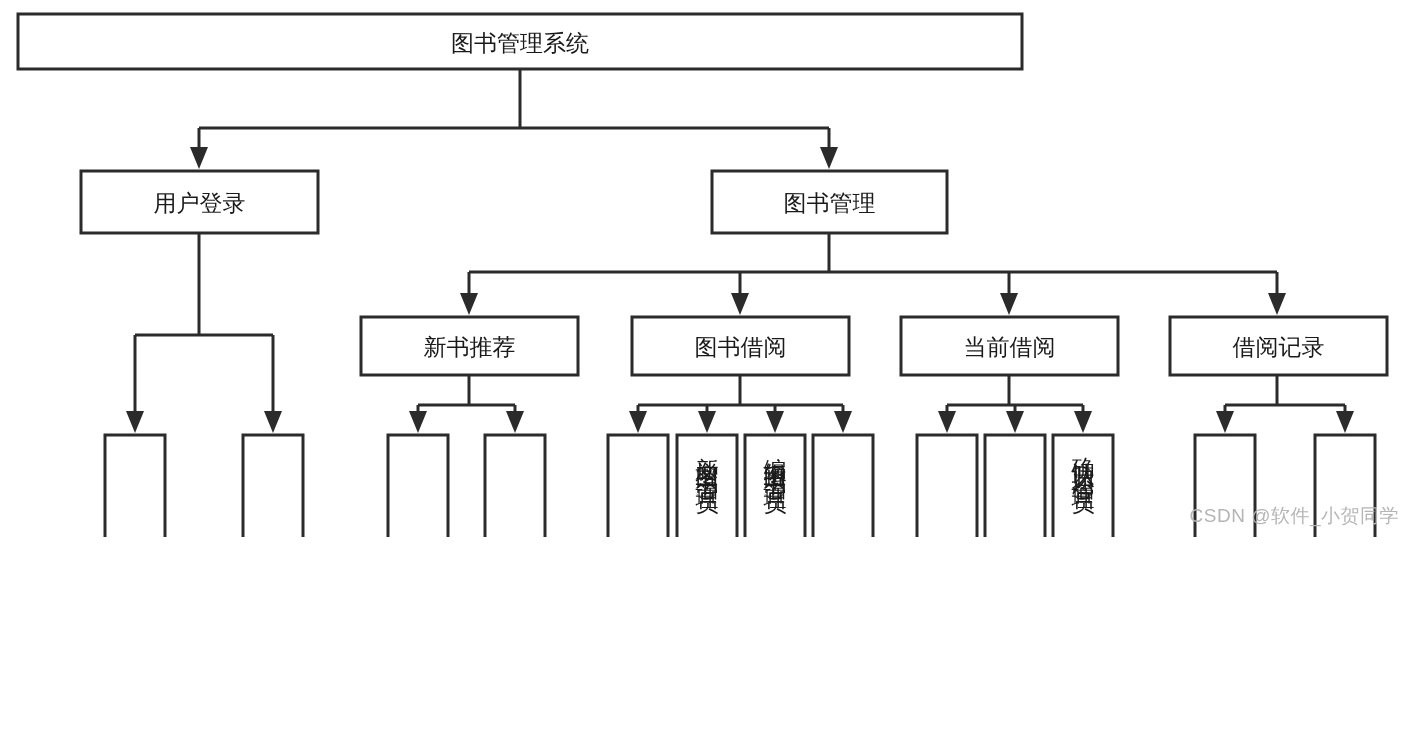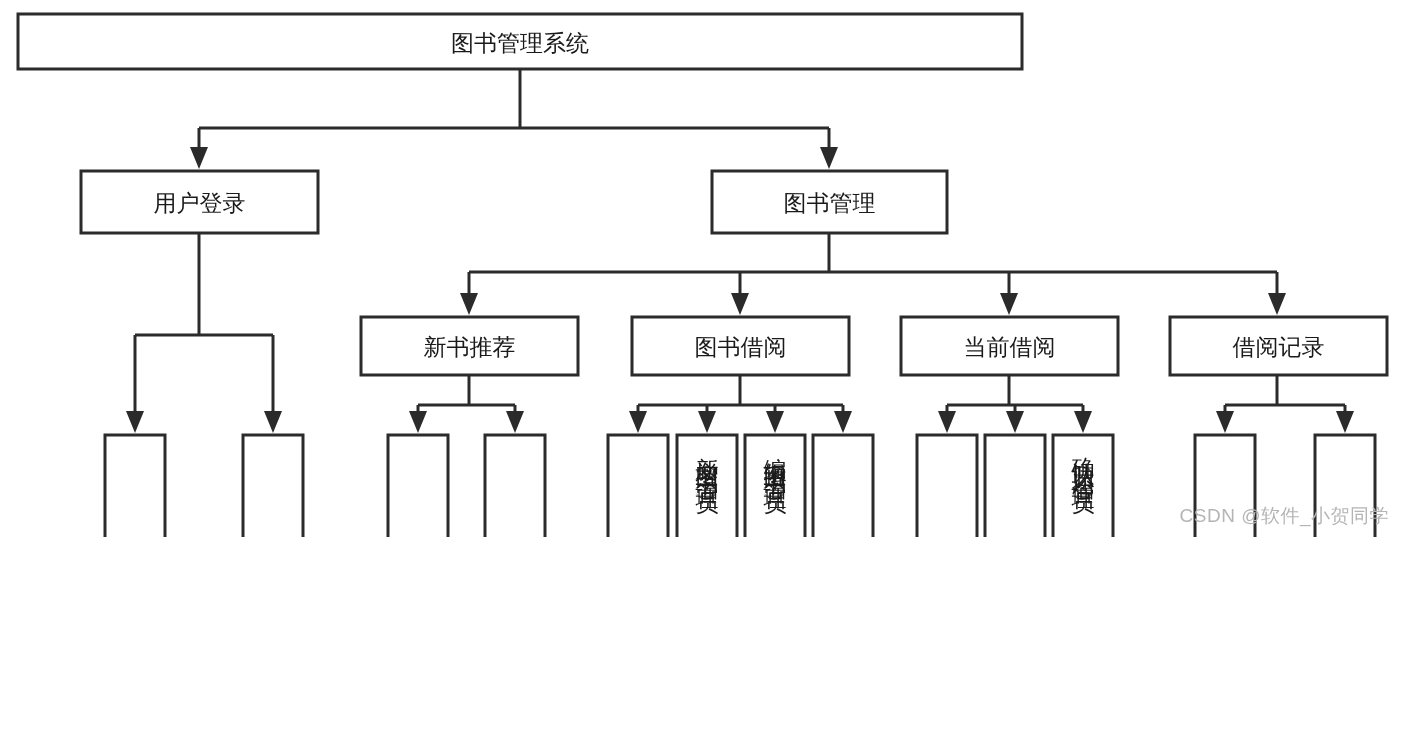--- a/index.html
+++ b/index.html
@@ -66,21 +66,21 @@
     justify-content: center;
     padding-top: 4px;
     box-sizing: border-box;
   }
   .vlabel-wrap.center {
     align-items: center;
     padding-top: 0;
   }
   .watermark {
     position: absolute;
-    right: 16px;
+    right: 6px;
     bottom: 8px;
     font-family: "Liberation Sans", "DejaVu Sans", sans-serif;
     font-size: 19px;
     color: #b5b5b5;
     letter-spacing: 0.5px;
     white-space: nowrap;
     user-select: none;
   }
 </style>
 </head>

